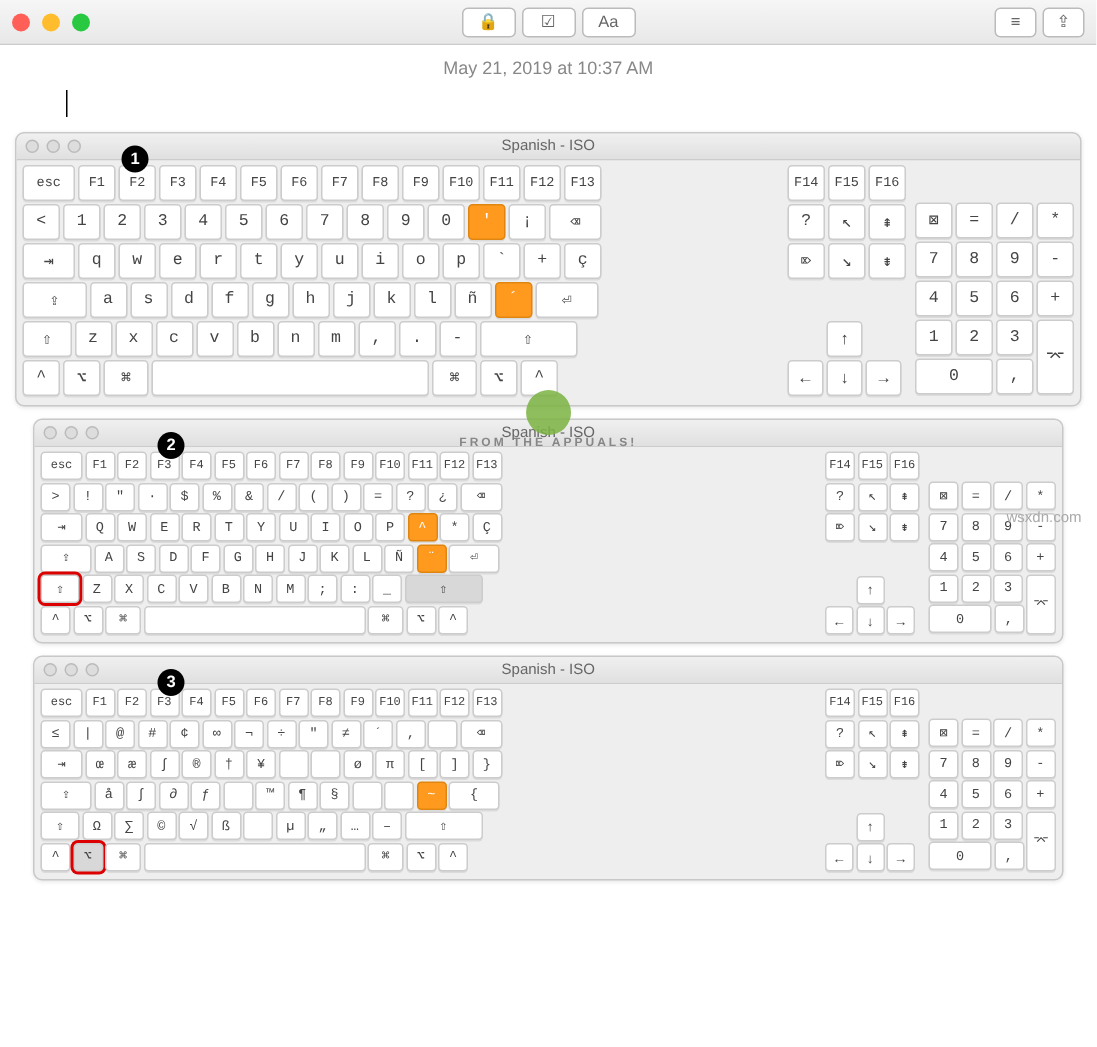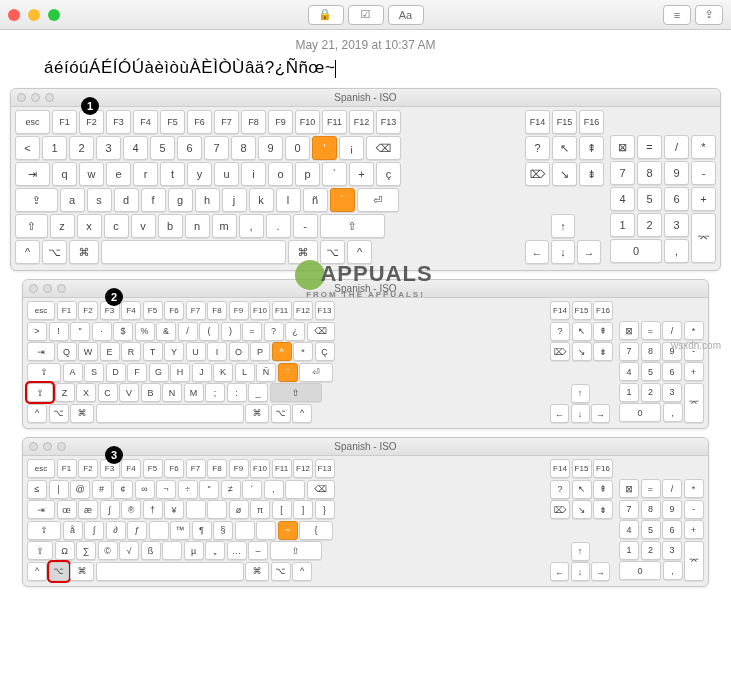--- a/index.html
+++ b/index.html
@@ -26,21 +26,21 @@
     .kbv.small { margin: 4px 22px 8px; }
     .kbv-title { height: 18px; background: linear-gradient(#f0f0f0, #e0e0e0); border-bottom: 1px solid #ccc; border-radius: 6px 6px 0 0; display: flex; align-items: center; justify-content: center; font-size: 10px; color: #666; position: relative; }
     .kbv-traffic { position: absolute; left: 6px; display: flex; gap: 5px; }
     .kbv-tl { width: 9px; height: 9px; border-radius: 50%; background: #ddd; border: 0.5px solid #bbb; }
     .badge { position: absolute; top: 8px; width: 18px; height: 18px; border-radius: 50%; background: #000; color: #fff; font-size: 11px; font-weight: bold; display: flex; align-items: center; justify-content: center; z-index: 10; }
     
     .kbd-body { padding: 3px 4px 4px; display: flex; gap: 6px; }
     .main-keys { flex: 1; }
     .fn-cluster, .numpad { }
     
-    .row { display: flex; gap: 2px; margin-bottom: 2px; }
+    .row { display: flex; gap: 2px; margin-bottom: 2px; font-family: Liberation Mono, monospace; }
     .key { background: #fff; border: 1px solid #ccc; border-radius: 3px; display: flex; align-items: center; justify-content: center; font-size: 11px; color: #444; box-shadow: 0 1px 0 rgba(0,0,0,0.08); height: 24px; min-width: 24px; }
     .key.fn { font-size: 9px; }
     .key.orange { background: #ff9a1f; border-color: #e08510; color: #fff; }
     .key.red-border { box-shadow: 0 0 0 2px #d00; }
     .key.pressed { background: #d8d8d8; }
     
     .arrows { display: grid; grid-template-columns: repeat(3, 24px); grid-template-rows: repeat(2, 24px); gap: 2px; margin-top: 2px; }
     .arrows .key:nth-child(1) { grid-column: 2; }
     .arrows .key:nth-child(2) { grid-column: 1; grid-row: 2; }
     .arrows .key:nth-child(3) { grid-column: 2; grid-row: 2; }
@@ -73,21 +73,21 @@
     <div class="tb-btn">Aa</div>
   </div>
   <div class="tb-right">
     <div class="tb-btn sm">≡</div>
     <div class="tb-btn sm">⇪</div>
   </div>
 </div>
 
 <div class="date">May 21, 2019 at 10:37 AM</div>
 <div class="editor">
-  <span>áéíóúÁÉÍÓÚàèìòùÀÈÌÒÙâä?¿Ññœ~</span><span class="cursor"></span>
+  <span class="cursor"></span>
 </div>
 
 <div id="kbds">
     <div class="kbv ">
       <div class="badge" style="left: 70px;">1</div>
       <div class="kbv-title">
         <div class="kbv-traffic">
           <div class="kbv-tl"></div>
           <div class="kbv-tl"></div>
           <div class="kbv-tl"></div>
@@ -548,16 +548,16 @@
           <div class="row">
             <div class="key" style="width: 42px;">0</div>
             <div class="key" style="width: 20px;">,</div>
           </div>
         </div>
       </div>
     </div>
   </div>
 
 <div class="watermark">
-  <span class="wm-logo"></span><span>APPUALS</span>
+  <span class="wm-logo"></span>
   <span class="sub">FROM THE APPUALS!</span>
 </div>
 <div class="source">wsxdn.com</div>
 
 </body></html>

